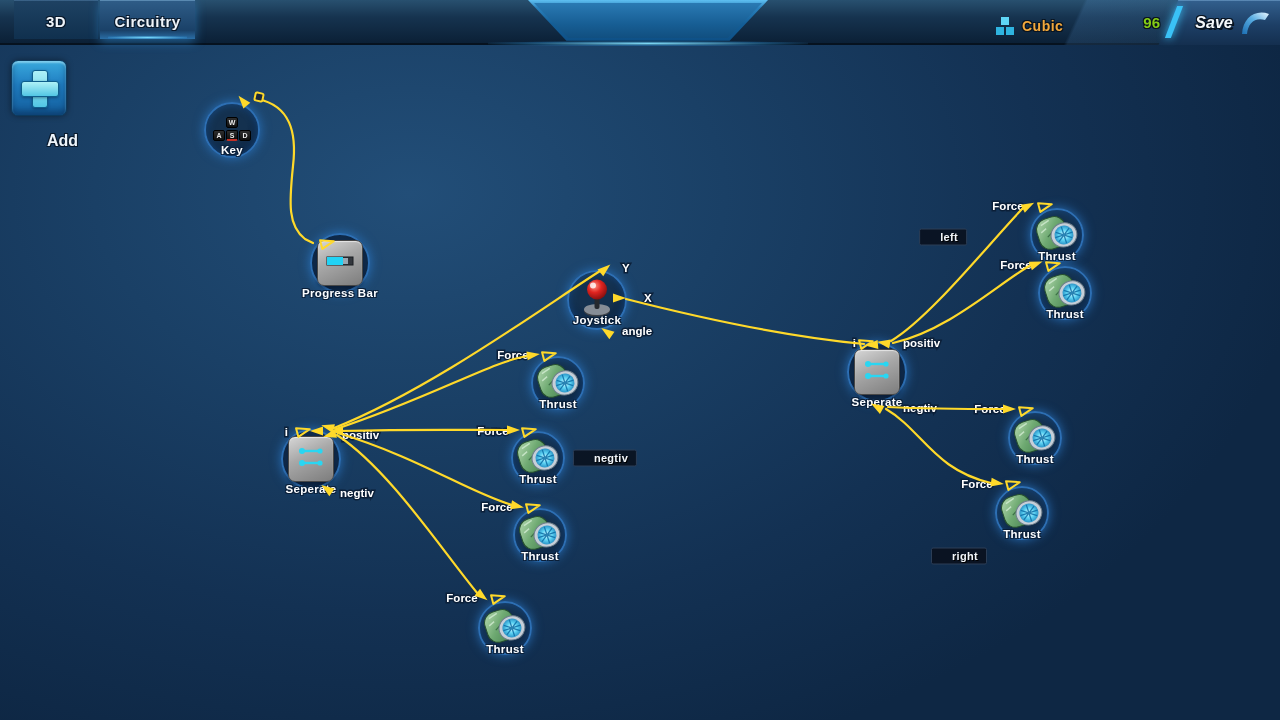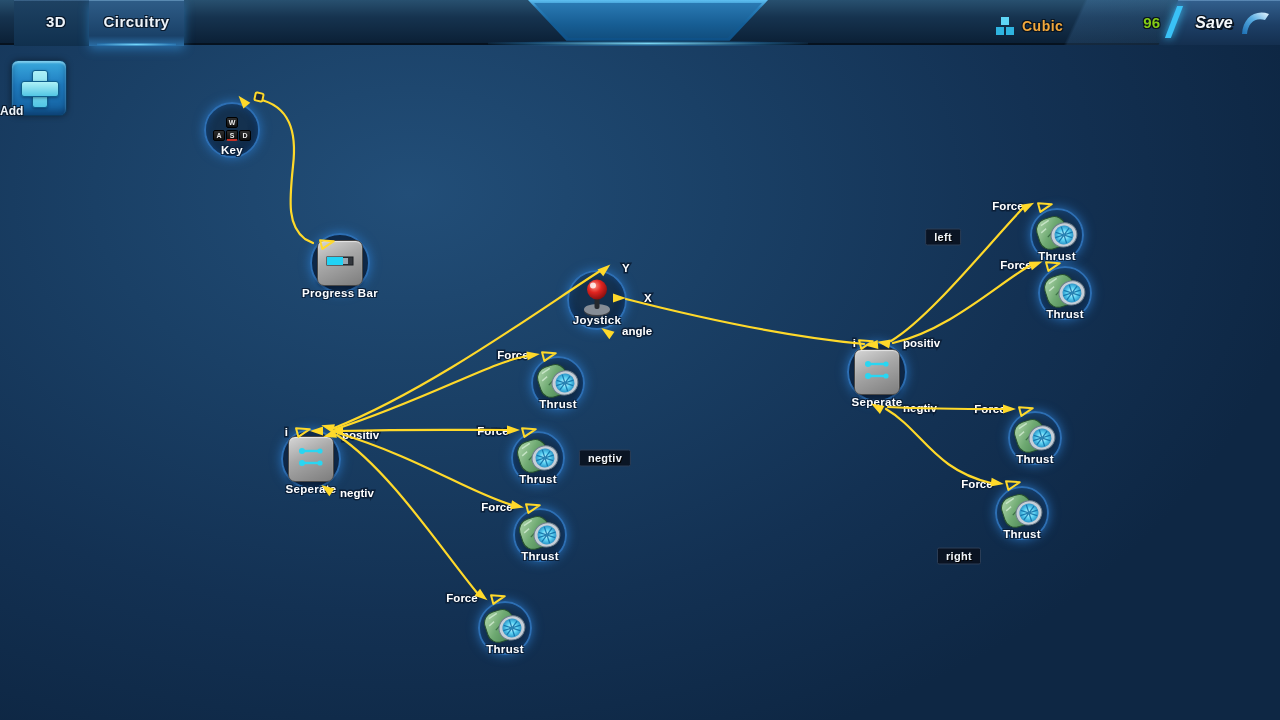--- a/index.html
+++ b/index.html
@@ -10,30 +10,30 @@
   
   #canvas { position:absolute; left:0; top:45px; width:1280px; height:675px;
     background: radial-gradient(ellipse 900px 600px at 32% 22%, #224e78 0%, #1a4066 35%, #133153 70%, #0e2744 100%); }
 
   
   #topbar { position:absolute; left:0; top:0; width:1280px; height:45px; z-index:30;
     background: linear-gradient(180deg,#28506f 0%,#16334f 40%,#0b2036 100%);
     border-bottom:2px solid #06121f; }
   #topbar::after{ content:""; position:absolute; right:0; top:0; width:340px; height:45px;
     background: linear-gradient(115deg, transparent 40%, rgba(90,150,210,.18) 41%, rgba(90,150,210,.10) 100%); }
-  .tab { position:absolute; top:0; height:46px; line-height:43px; text-align:center;
+  .tab { position:absolute; top:0; height:39px; line-height:43px; text-align:center;
     color:#eef4fa; font-weight:bold; font-size:15px; letter-spacing:.5px; cursor:pointer;
     text-shadow:-1px -1px 0 #0a1a2c,1px -1px 0 #0a1a2c,-1px 1px 0 #0a1a2c,1px 1px 0 #0a1a2c; }
   .tab-plain { background: linear-gradient(180deg,#1e4263 0%,#10304e 100%); box-shadow: inset 0 1px 0 rgba(140,190,240,.25); }
   .tab-active { background: linear-gradient(180deg,#2f5d88 0%,#1a4168 78%,#2a6ea6 100%);
     box-shadow: inset 0 1px 0 rgba(170,220,255,.35), 0 3px 10px rgba(60,170,255,.45); }
   .tab-active::after { content:""; position:absolute; left:8%; bottom:0; width:84%; height:3px;
     background: radial-gradient(ellipse at center, rgba(120,220,255,.95), rgba(40,150,230,.2) 75%, transparent); }
   #tab-3d { left:14px; width:84px; }
-  #tab-circuitry { left:89px; width:95px; }
+  #tab-circuitry { left:100px; width:95px; }
   #tab-test { left:197px; width:92px; }
 
   #title-wedge { position:absolute; left:528px; top:0; width:240px; height:43px; z-index:31;
     clip-path: polygon(0 0,100% 0,84% 95%,16% 95%);
     background: linear-gradient(180deg,#5fc0f2 0%,#2a81bd 18%,#145e97 55%,#0d4e84 100%); }
   #title-wedge .inner { position:absolute; left:6px; top:3px; right:6px; bottom:5px;
     clip-path: polygon(0 0,100% 0,85% 100%,15% 100%);
     background: linear-gradient(180deg,#2a7ab4 0%,#175e94 60%,#114f80 100%); }
   #title-text { position:absolute; left:0; top:0; width:100%; height:40px; line-height:40px;
     text-align:center; color:#f2f8fd; font-size:17px; font-weight:bold; font-style:italic;
@@ -56,22 +56,22 @@
   #save-label { position:absolute; left:1186px; top:0; width:56px; height:45px; line-height:45px; z-index:32;
     color:#f4f8fb; font-weight:bold; font-style:italic; font-size:16px; text-align:center;
     text-shadow:-1px -1px 0 #09131f,1px -1px 0 #09131f,-1px 1px 0 #09131f,2px 2px 0 #09131f; }
   #save-swoosh { position:absolute; left:1240px; top:8px; z-index:32; }
 
   
   #add-btn { position:absolute; left:11px; top:60px; width:56px; height:56px; z-index:20; cursor:pointer;
     border-radius:7px; border:1px solid #0c3least; border:1px solid #0c3a5e;
     background: linear-gradient(180deg,#39a9dd 0%,#1f7cc0 45%,#135d9b 100%);
     box-shadow: inset 0 2px 2px rgba(190,240,255,.55), inset 0 -4px 6px rgba(8,40,80,.55), 0 0 6px rgba(0,0,0,.4); }
-  #add-label { position:absolute; left:0px; top:104px; width:78px; text-align:left; z-index:20;
-    color:#eef5fb; font-weight:bold; font-size:12px;
+  #add-label { position:absolute; left:0px; top:132px; width:78px; text-align:right; z-index:20;
+    color:#eef5fb; font-weight:bold; font-size:16px;
     text-shadow:-1px -1px 0 #0a1a2c,1px -1px 0 #0a1a2c,-1px 1px 0 #0a1a2c,1px 1px 0 #0a1a2c; }
   .plus { position:absolute; left:50%; top:50%; transform:translate(-50%,-50%); width:36px; height:36px; }
   .plus::before, .plus::after { content:""; position:absolute; background:linear-gradient(180deg,#aef1f7,#52c6e4);
     border:1px solid #0e5e8c; box-shadow:0 1px 3px rgba(0,20,40,.4); }
   .plus::before { left:11px; top:0; width:14px; height:36px; border-radius:3px; }
   .plus::after  { left:0; top:11px; width:36px; height:14px; border-radius:3px; }
 
   
   .node { position:absolute; z-index:2; cursor:pointer; }
   .round { border-radius:50%;
@@ -93,21 +93,21 @@
   .keys { width:40px; height:26px; position:relative; }
   .keycap { position:absolute; width:12px; height:11px; background:linear-gradient(#2e2e2e,#101010);
     border:1px solid #000; border-radius:2px; color:#e9e9e9; font-size:7px; font-weight:bold;
     text-align:center; line-height:10px; }
   .k-w { left:14px; top:0; }
   .k-a { left:1px; top:13px; }
   .k-s { left:14px; top:13px; border-bottom:2px solid #c23026; }
   .k-d { left:27px; top:13px; }
 
   
-  .tag { position:absolute; z-index:3; transform:translate(-50%,-50%); padding:1px 8px 2px 8px;
+  .tag { position:absolute; z-index:3; transform:translate(-50%,-50%); padding:1px 8px 2px 20px;
     background:rgba(9,16,28,.88); border:1px solid #2c3e57; border-radius:2px;
     color:#f2f6fa; font-weight:bold; font-size:11px; letter-spacing:.3px;
     text-shadow:1px 1px 0 #000; }
 
   #wires { position:absolute; left:0; top:0; z-index:4; pointer-events:none; }
 </style>
 </head>
 <body>
 
 <div id="stage">

